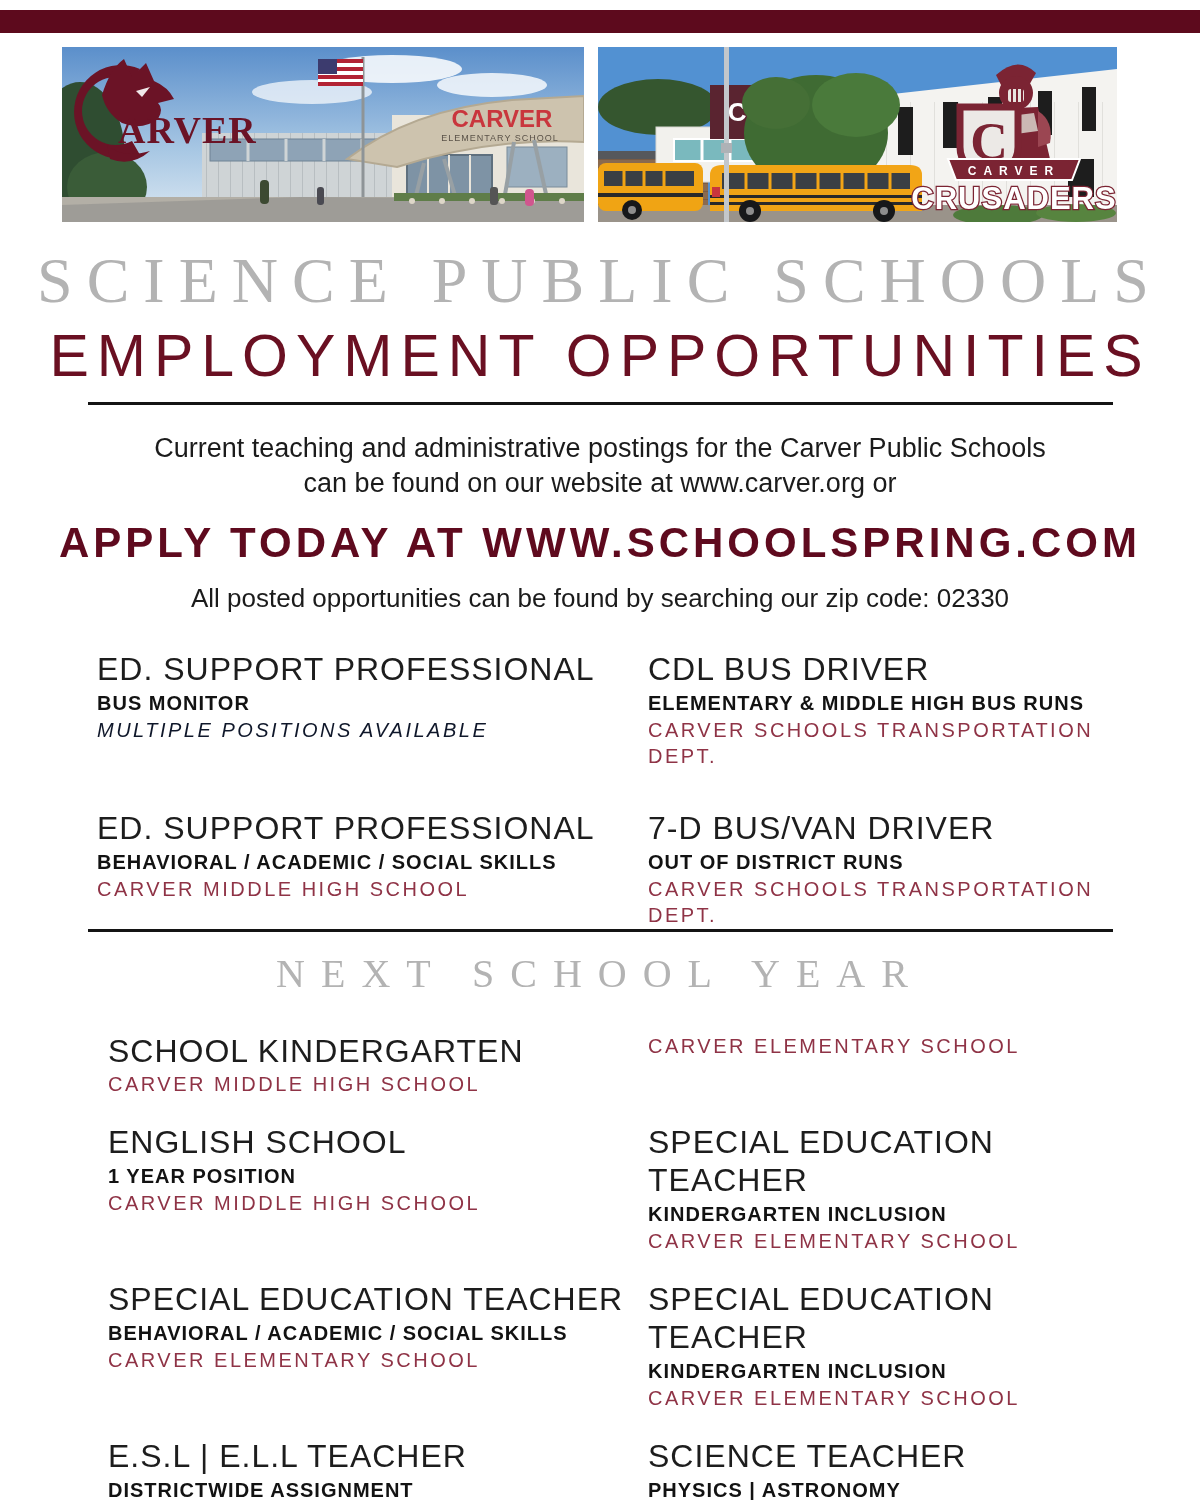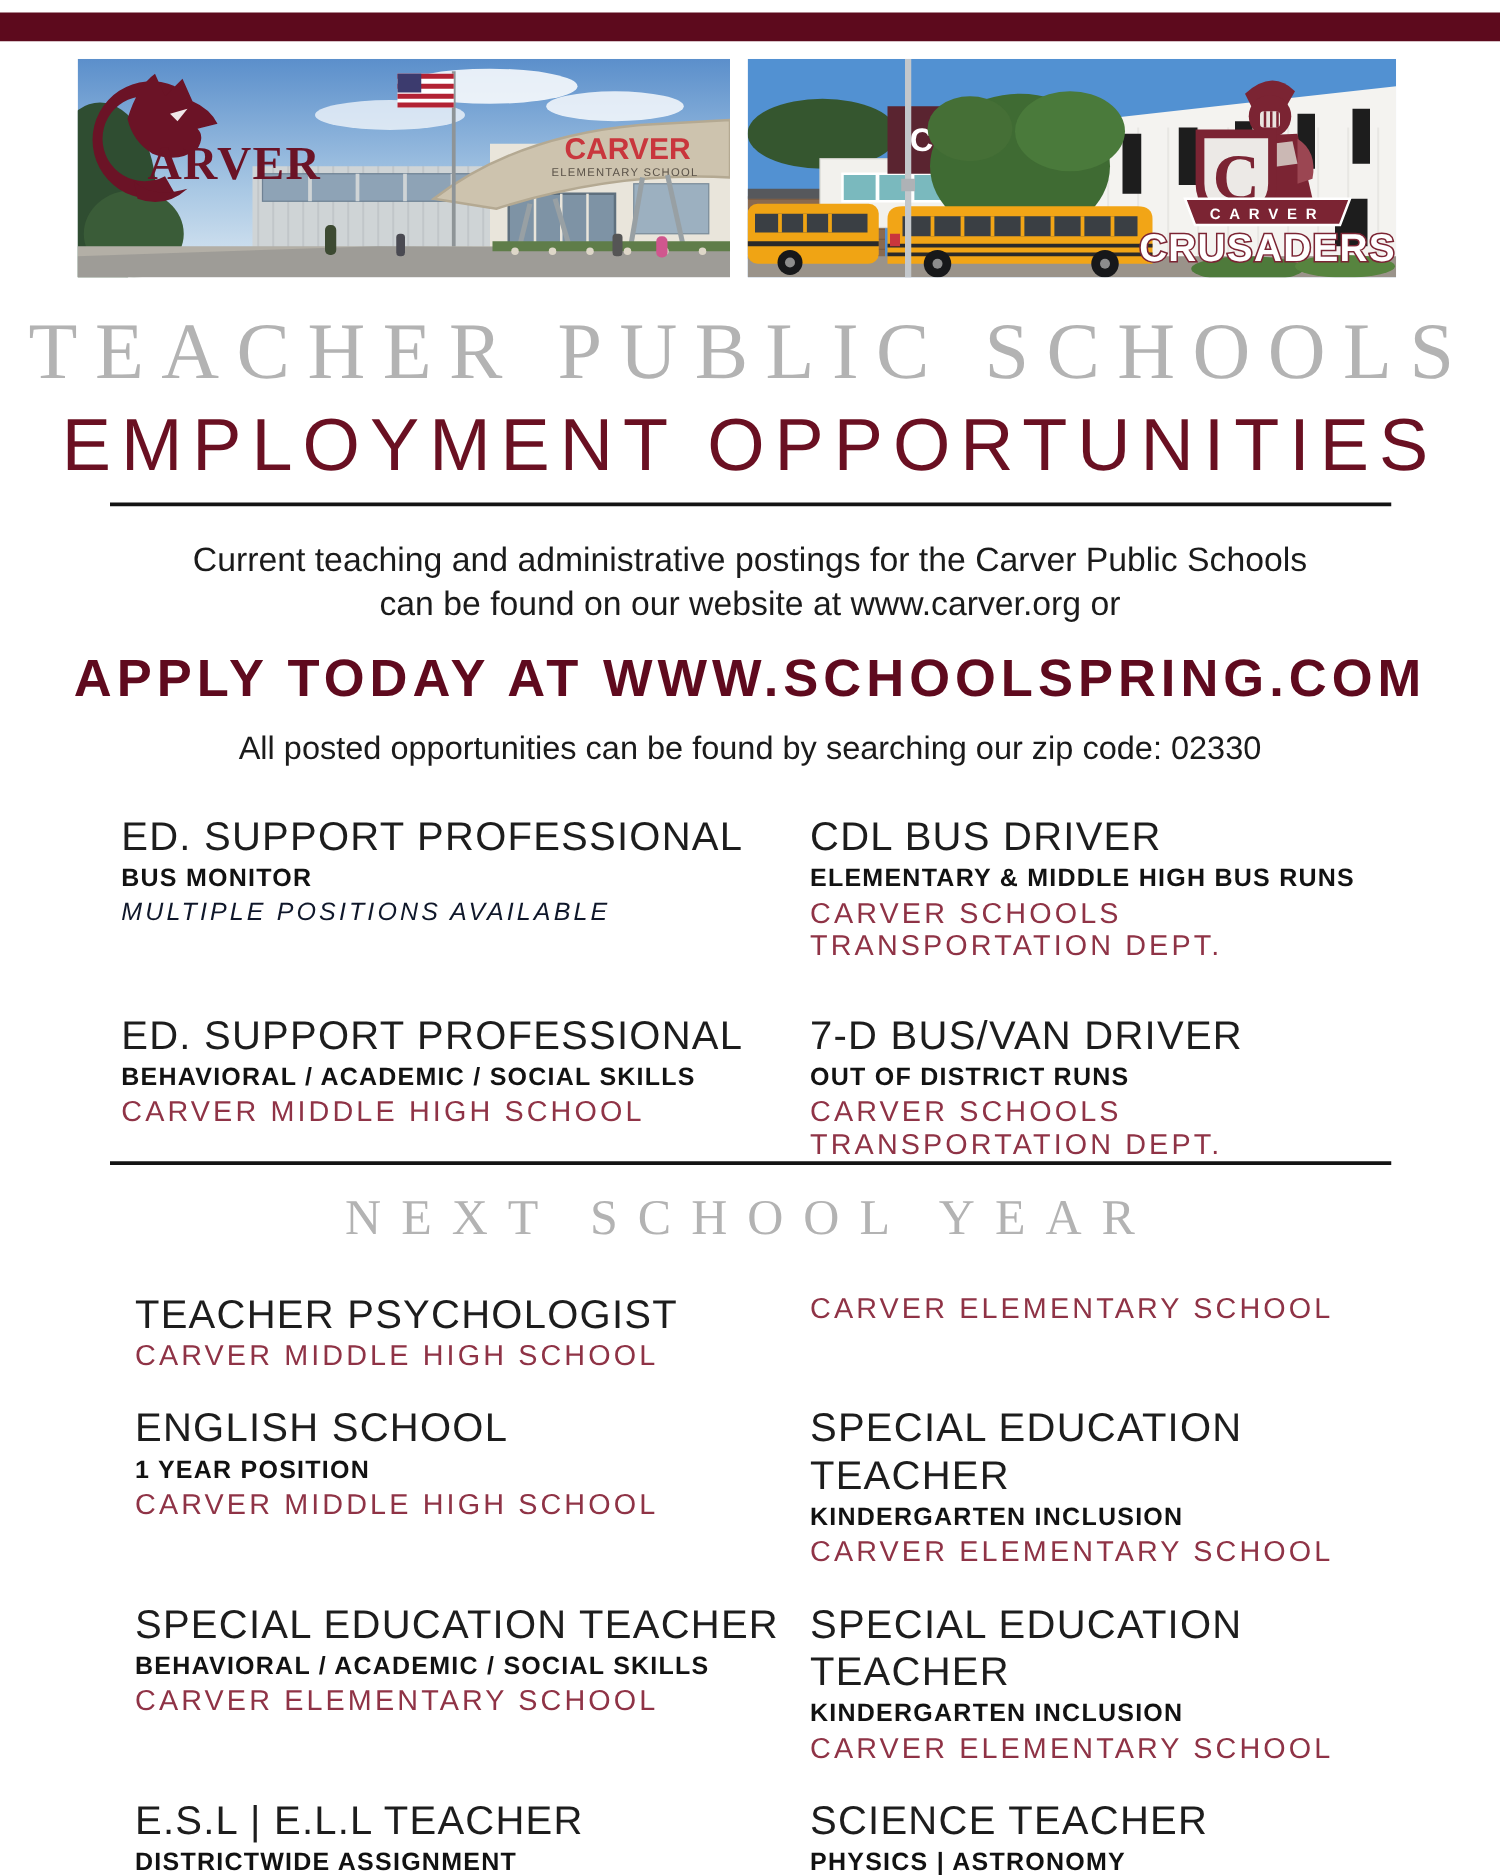--- a/index.html
+++ b/index.html
@@ -23,21 +23,21 @@
          font-family:Liberation Sans, sans-serif;font-weight:bold;font-size:42px;
          letter-spacing:4px;color:#5f0a1e;white-space:nowrap;}
   .zip{position:absolute;top:583px;left:0;width:1200px;text-align:center;
        font-size:26px;color:#1b1b1b;}
   .jobs-grid{position:absolute;display:grid;}
   .grid-current{top:650px;left:97px;width:1036px;grid-template-columns:551px 1fr;row-gap:40px;}
   .grid-next{top:1032px;left:108px;width:1030px;grid-template-columns:540px 1fr;row-gap:26px;}
   .job-title{font-size:32px;line-height:38px;letter-spacing:1px;color:#1d1d1d;}
   .job-subtitle{font-size:20px;line-height:26px;font-weight:bold;letter-spacing:1px;color:#121212;margin-top:2px;}
   .job-note{font-size:20px;line-height:26px;font-style:italic;letter-spacing:2.5px;color:#0f172a;margin-top:1px;}
-  .job-location{font-size:23px;line-height:26px;letter-spacing:2.5px;color:#8f3346;margin-top:1px;}
+  .job-location{font-size:20px;line-height:26px;letter-spacing:2.5px;color:#8f3346;margin-top:1px;}
   .next-heading{position:absolute;top:950px;left:0;width:1200px;text-align:center;
                 font-family:"Liberation Serif",serif;font-size:40px;letter-spacing:16px;
                 color:#b3b3b3;white-space:nowrap;}
 </style>
 </head>
 <body>
 
 <div class="page">
 
   <div class="top-bar"></div>
@@ -220,21 +220,21 @@
             <path d="M350,112 L482,112 L474,133 L358,133 Z" fill="#7b2433" stroke="#ffffff" stroke-width="2"></path>
             <text x="416" y="128" text-anchor="middle" font-family="Liberation Sans, sans-serif" font-weight="bold" font-size="12" letter-spacing="7" fill="#ffffff">CARVER</text>
           </g>
           <text x="416" y="162" text-anchor="middle" font-family="Liberation Sans, sans-serif" font-weight="bold" font-size="31" letter-spacing="1" fill="#ffffff" stroke="#7b2433" stroke-width="2.5" paint-order="stroke">CRUSADERS</text>
         </g>
       </svg>
     </div>
   </div>
 
   <div class="title-block">
-    <div class="title1">TEACHER PUBLIC SCHOOLS</div>
+    <div class="title1">SCIENCE PUBLIC SCHOOLS</div>
     <div class="title2">EMPLOYMENT OPPORTUNITIES</div>
   </div>
 
   <div class="divider d1"></div>
 
   <div class="intro">
     <div>Current teaching and administrative postings for the Carver Public Schools</div>
     <div>can be found on our website at www.carver.org or</div>
   </div>
 
@@ -271,21 +271,21 @@
     <div class="job-location">CARVER SCHOOLS TRANSPORTATION DEPT.</div>
   </div>
 </div>
 
   <div class="divider d2"></div>
 
   <div class="next-heading">NEXT SCHOOL YEAR</div>
 
   <div class="jobs-grid grid-next">
   <div class="job">
-    <div class="job-title">TEACHER PSYCHOLOGIST</div>
+    <div class="job-title">SCHOOL KINDERGARTEN</div>
 
     <div class="job-location">CARVER MIDDLE HIGH SCHOOL</div>
   </div>
 
   <div class="job">
 
     <div class="job-location">CARVER ELEMENTARY SCHOOL</div>
   </div>
 
   <div class="job">

